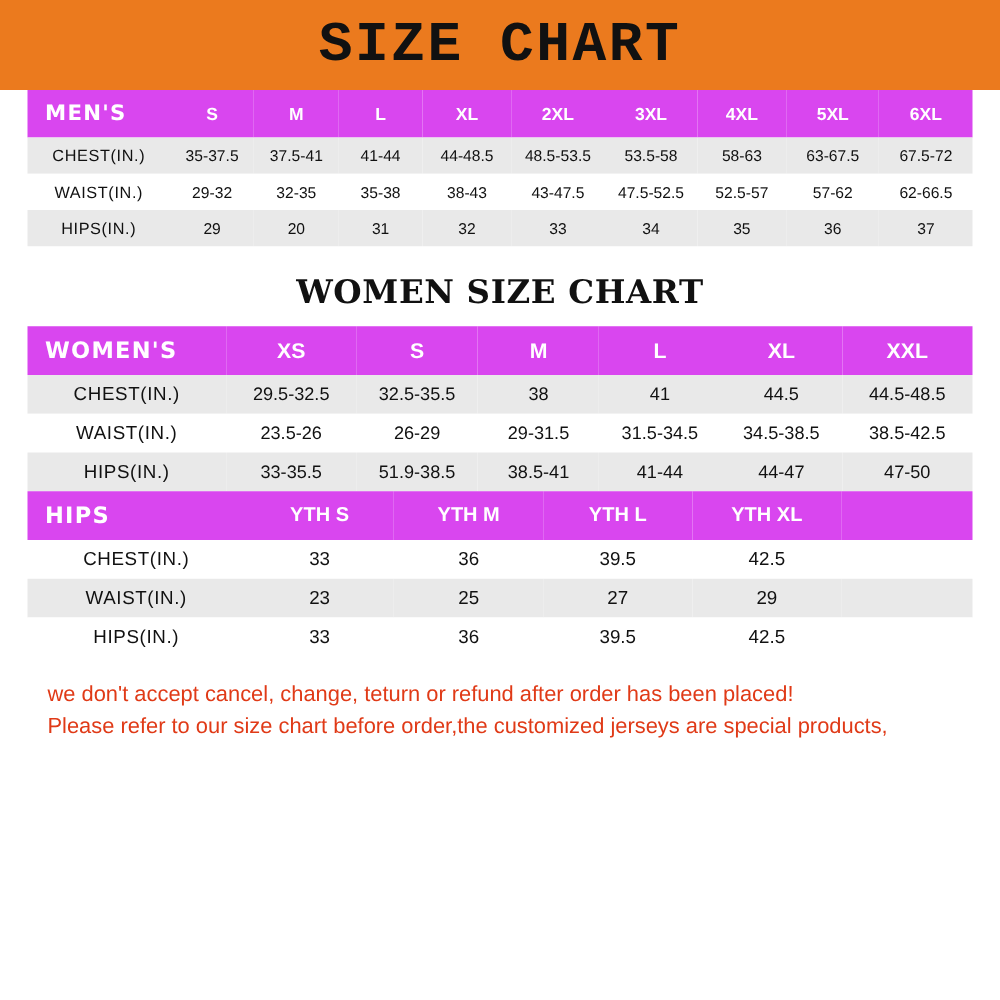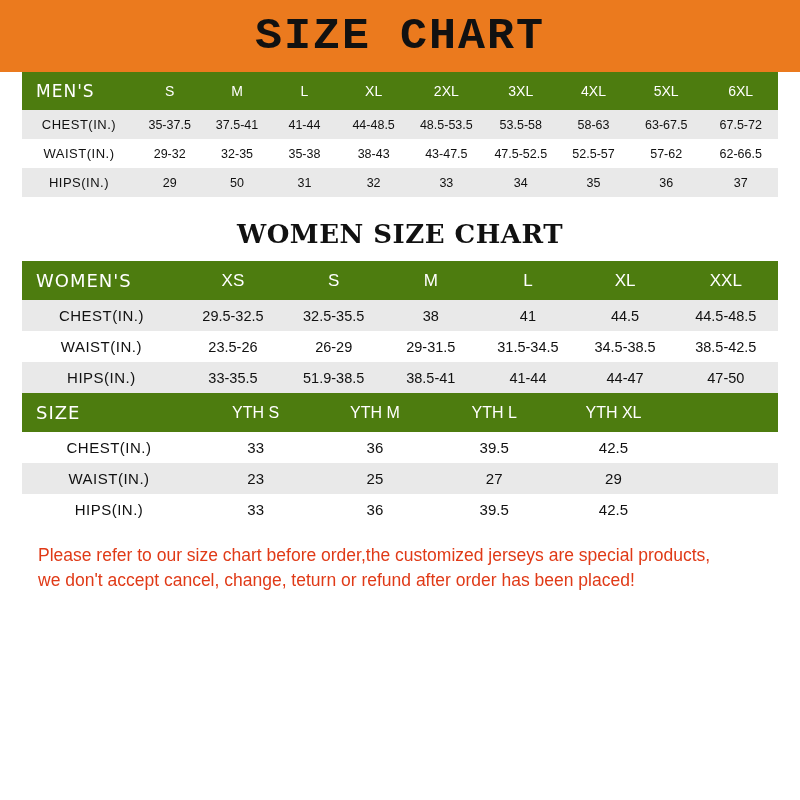--- a/index.html
+++ b/index.html
@@ -53,23 +53,23 @@
   .sec2 .section-title { margin: 22px 0 12px; }
   .sec3 .section-title { margin: 26px 0 12px; }
 
   table.size-table {
     width: 100%;
     border-collapse: collapse;
     table-layout: fixed;
     font-family: "Liberation Sans", sans-serif;
   }
   table.size-table thead th {
-    background: #4d7c0f;
+    background: #d946ef;
     color: #ffffff;
-    font-weight: normal;
+    font-weight: bold;
     padding: 9px 2px;
     text-align: center;
   }
   table.size-table thead th.rowlabel {
     text-align: left;
     padding-left: 14px;
     letter-spacing: 1px;
     font-family: "DejaVu Sans", sans-serif;
   }
   table.size-table tbody td {
@@ -161,21 +161,21 @@
             <td>38-43</td>
             <td>43-47.5</td>
             <td>47.5-52.5</td>
             <td>52.5-57</td>
             <td>57-62</td>
             <td>62-66.5</td>
           </tr>
           <tr class="row-light">
             <td class="rowlabel">HIPS(IN.)</td>
             <td>29</td>
-            <td>50</td>
+            <td>20</td>
             <td>31</td>
             <td>32</td>
             <td>33</td>
             <td>34</td>
             <td>35</td>
             <td>36</td>
             <td>37</td>
           </tr>
         </tbody>
       </table>
@@ -224,21 +224,21 @@
             <td>47-50</td>
           </tr>
         </tbody>
       </table>
     </div>
 
     <div class="sec3">
       <table class="size-table youth-table">
         <thead>
           <tr>
-            <th class="rowlabel" style="width:22%">SIZE</th>
+            <th class="rowlabel" style="width:22%">HIPS</th>
             <th style="width:16%">YTH S</th>
             <th style="width:16%">YTH M</th>
             <th style="width:16%">YTH L</th>
             <th style="width:16%">YTH XL</th>
             <th style="width:14%"></th>
           </tr>
         </thead>
         <tbody>
           <tr class="row-white">
             <td class="rowlabel">CHEST(IN.)</td>
@@ -262,18 +262,18 @@
             <td>36</td>
             <td>39.5</td>
             <td>42.5</td>
             <td></td>
           </tr>
         </tbody>
       </table>
     </div>
 
     <div class="notice">
+      <div>we don't accept cancel, change, teturn or refund after order has been placed!</div>
       <div>Please refer to our size chart before order,the customized jerseys are special products,</div>
-      <div>we don't accept cancel, change, teturn or refund after order has been placed!</div>
     </div>
 
   </div>
 </div>
 
 </body></html>

